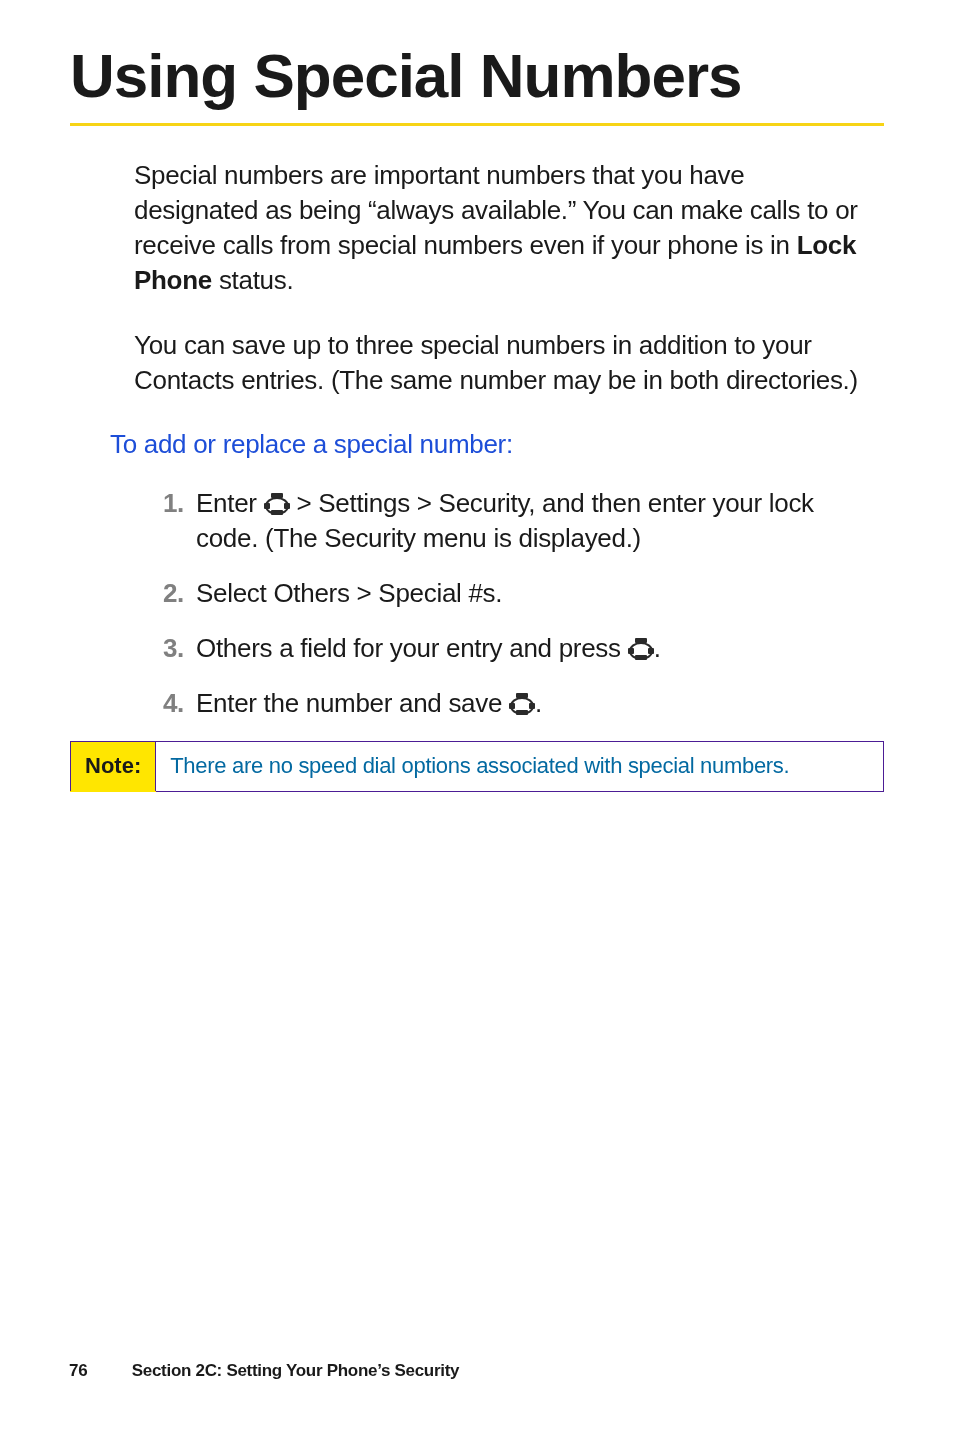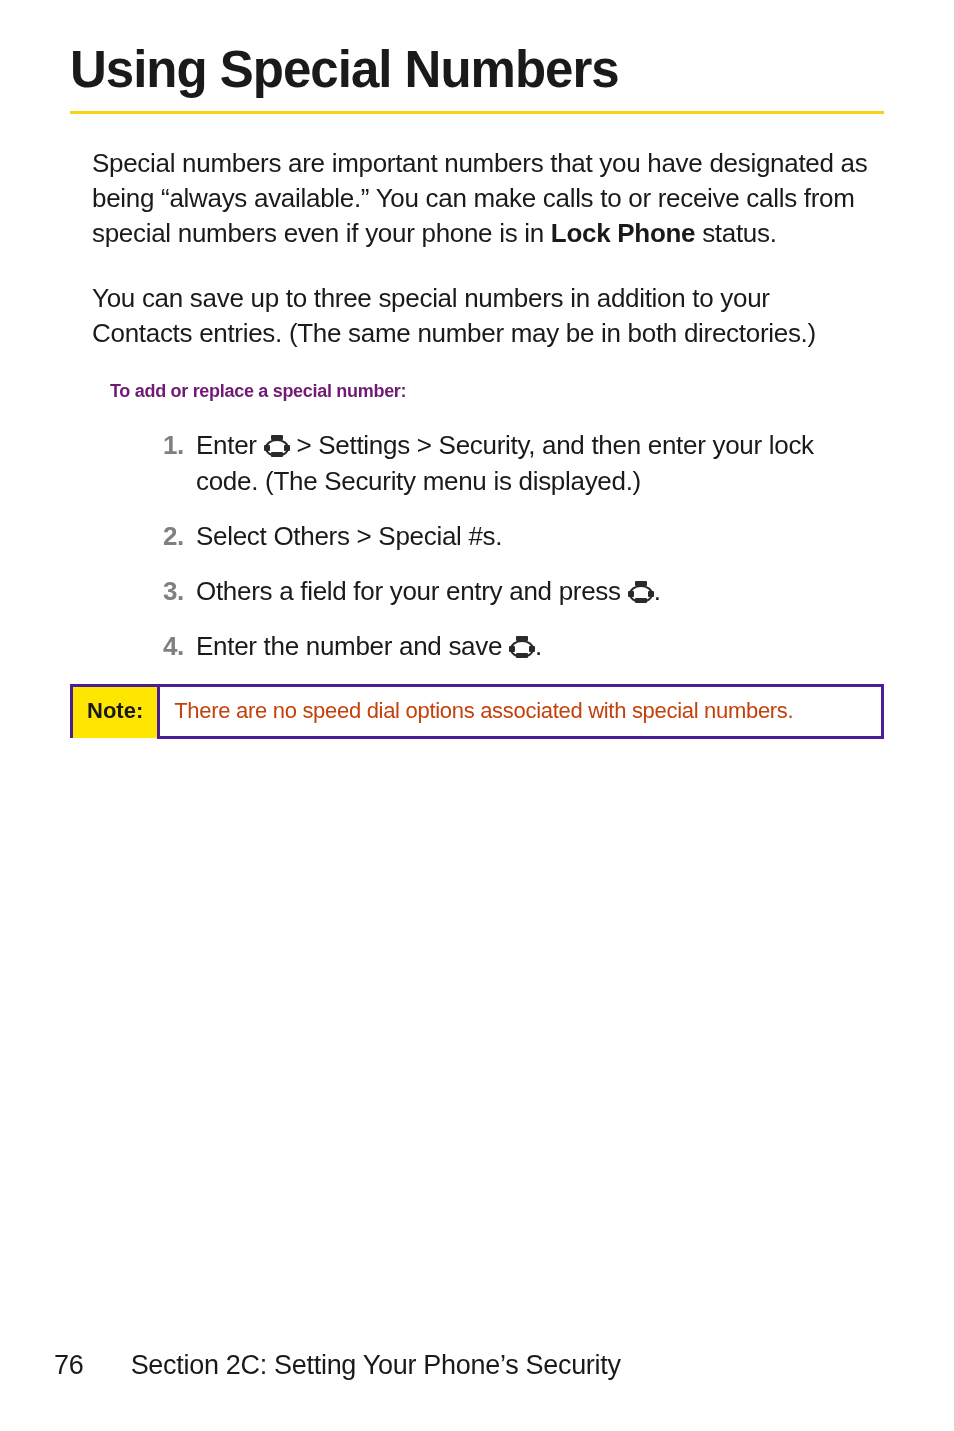--- a/index.html
+++ b/index.html
@@ -10,46 +10,46 @@
   body {
     width: 954px;
     height: 1431px;
     background: #ffffff;
     font-family: "Segoe UI", -apple-system, "Helvetica Neue", Arial, sans-serif;
     color: #1a1a1a;
     padding: 40px 70px 50px 70px;
     position: relative;
   }
   .page-title {
-    font-size: 51px;
+    font-size: 62px;
     font-weight: 700;
     letter-spacing: -1px;
     margin-bottom: 12px;
   }
   .underline {
     height: 3px;
     background: #f7d415;
     width: 100%;
     margin-bottom: 32px;
   }
   .body-para {
     font-size: 26px;
     line-height: 1.35;
-    margin-left: 22px;
+    margin-left: 64px;
     margin-right: 10px;
     margin-bottom: 30px;
     letter-spacing: -0.3px;
   }
   .body-para .bold {
     font-weight: 700;
   }
   .subhead {
-    font-size: 18px;
-    font-weight: 700;
-    color: #701a75;
+    font-size: 26px;
+    font-weight: 400;
+    color: #1d4ed8;
     margin-left: 40px;
     margin-bottom: 26px;
     letter-spacing: -0.3px;
   }
   ol.steps {
     list-style: none;
     margin-left: 70px;
     margin-right: 10px;
   }
   ol.steps li {
@@ -81,50 +81,50 @@
   }
 
   table.note {
     border-collapse: collapse;
     width: 100%;
     margin-top: 10px;
     font-size: 22px;
     line-height: 1.3;
   }
   table.note td {
-    border: 3px solid #4c1d95;
+    border: 1px solid #4c1d95;
     padding: 10px 14px;
     vertical-align: top;
   }
   table.note td.note-label {
     background: #ffe600;
     font-weight: 700;
     color: #1a1a1a;
     width: 84px;
     text-align: left;
     vertical-align: top;
   }
   table.note td.note-label.blank {
     border-top: 1px solid #ffe600;
   }
   table.note tr:first-child td.note-label {
     border-bottom: 1px solid #ffe600;
   }
   table.note td.note-body {
-    color: #c2410c;
+    color: #0369a1;
     letter-spacing: -0.3px;
   }
 
   .footer {
     position: absolute;
     bottom: 50px;
-    left: 54px;
+    left: 69px;
     right: 70px;
-    font-size: 27px;
-    font-weight: 400;
+    font-size: 17px;
+    font-weight: 700;
     letter-spacing: -0.3px;
   }
   .footer .pagenum {
     display: inline-block;
     margin-right: 40px;
   }
 </style>
 </head>
 <body>
 

